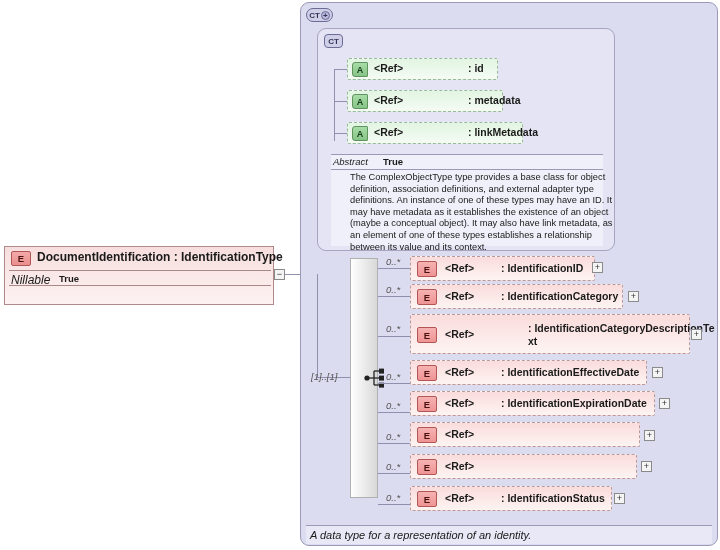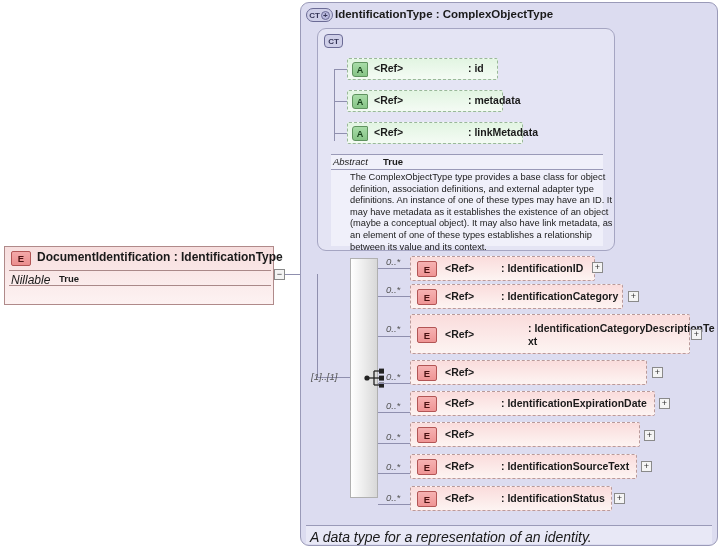--- a/index.html
+++ b/index.html
@@ -145,21 +145,21 @@
   
   .ct-footer {
     position: absolute;
     left: 5px; top: 522px;
     width: 406px; height: 19px;
     border-top: 1px solid #9a9ab8;
     background: #e8e8f6;
   }
   .ct-footer-text {
     position: absolute; left: 4px; top: 3px;
-    font-size: 14px; font-style: italic; color: #1a1a1a;
+    font-size: 11px; font-style: italic; color: #1a1a1a;
   }
 
   
   .el-box {
     position: absolute;
     left: 4px; top: 246px;
     width: 270px; height: 59px;
     background: linear-gradient(to bottom, #f7dede, #fdf2f2);
     border: 1px solid #b08a8a;
   }
@@ -278,21 +278,20 @@
   <div class="toggle-box" style="left:274px; top:269px;">−</div>
 
   <div class="conn" style="left:285px; top:274px; width:17px;"></div>
 
   <div class="ct-outer">
 
     <div class="badge-ct">
       <span>CT</span>
         <span class="plus">+</span>
     </div>
-    <div class="ct-outer-title t">IdentificationType : ComplexObjectType</div>
 
     <div class="ct-inner">
       <div class="badge-ct2">CT</div>
 
       <div class="tree-v" style="left:16px; top:40px; height:72px;"></div>
       <div class="tree-h" style="left:16px; top:40px; width:13px;"></div>
       <div class="tree-h" style="left:16px; top:72px; width:13px;"></div>
       <div class="tree-h" style="left:16px; top:104px; width:13px;"></div>
 
       <div class="attr-row" style="left:29px; top:29px; width:151px;">
@@ -370,20 +369,21 @@
     <div class="re-ref t" style="top:13px;">&lt;Ref&gt;</div>
     <div class="re-name" style="top:7px; width:188px; white-space:normal; word-break:break-all;margin-left:27px;">: IdentificationCategoryDescriptionText</div>
   </div>
   <div class="toggle-box" style="left:691px; top:329px;">+</div>
 
   <div class="conn" style="left:378px; top:383px; width:32px;"></div>
   <div class="re-card t" style="left:386px; top:371px;">0..*</div>
   <div class="re" style="left:410px; top:360px; width:237px;">
     <div class="re-badge">E</div>
     <div class="re-ref t">&lt;Ref&gt;</div>
+    <div class="re-name t">: IdentificationEffectiveDate</div>
   </div>
   <div class="toggle-box" style="left:652px; top:367px;">+</div>
 
   <div class="conn" style="left:378px; top:412px; width:32px;"></div>
   <div class="re-card t" style="left:386px; top:400px;">0..*</div>
   <div class="re" style="left:410px; top:391px; width:245px;">
     <div class="re-badge">E</div>
     <div class="re-ref t">&lt;Ref&gt;</div>
     <div class="re-name t">: IdentificationExpirationDate</div>
   </div>
@@ -395,21 +395,20 @@
     <div class="re-badge">E</div>
     <div class="re-ref t">&lt;Ref&gt;</div>
   </div>
   <div class="toggle-box" style="left:644px; top:430px;">+</div>
 
   <div class="conn" style="left:378px; top:473px; width:32px;"></div>
   <div class="re-card t" style="left:386px; top:461px;">0..*</div>
   <div class="re" style="left:410px; top:454px; width:227px;">
     <div class="re-badge">E</div>
     <div class="re-ref t">&lt;Ref&gt;</div>
-    <div class="re-name t">: IdentificationSourceText</div>
   </div>
   <div class="toggle-box" style="left:641px; top:461px;">+</div>
 
   <div class="conn" style="left:378px; top:504px; width:32px;"></div>
   <div class="re-card t" style="left:386px; top:492px;">0..*</div>
   <div class="re" style="left:410px; top:486px; width:202px;">
     <div class="re-badge">E</div>
     <div class="re-ref t">&lt;Ref&gt;</div>
     <div class="re-name t">: IdentificationStatus</div>
   </div>

